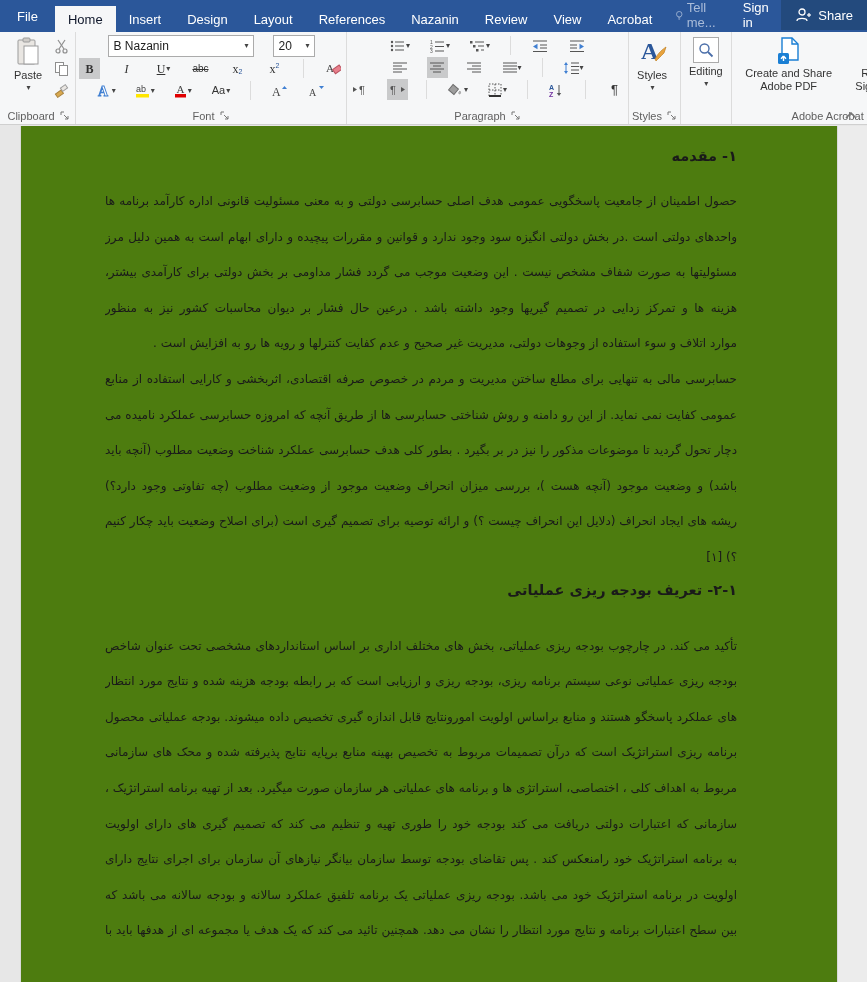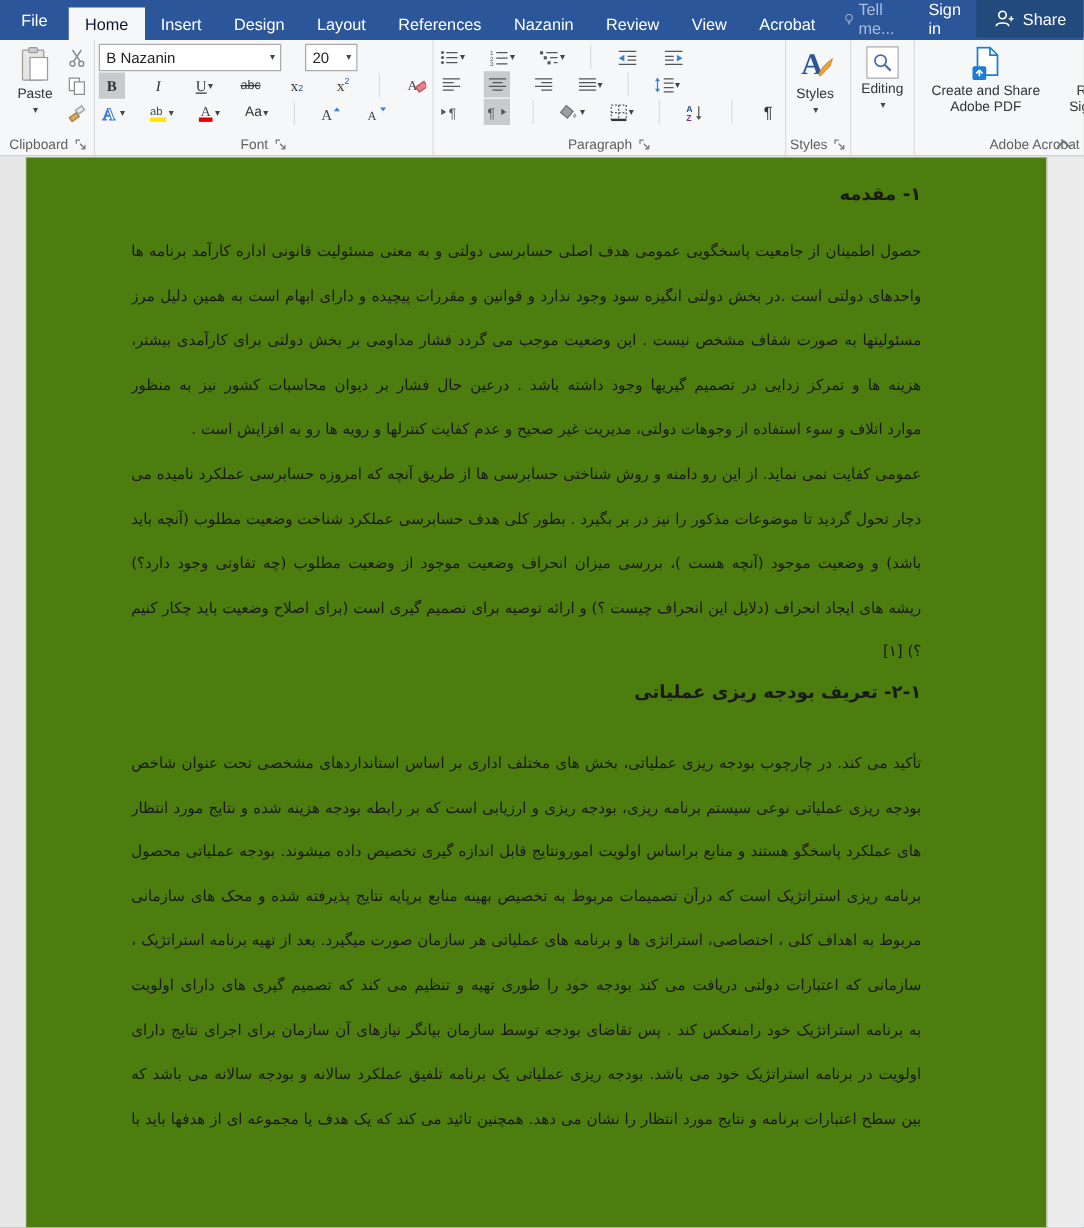--- a/index.html
+++ b/index.html
@@ -18,21 +18,21 @@
   .signin { display:flex; align-items:center; padding:0 12px; color:#fff; }
   .share { display:flex; align-items:center; gap:7px; padding:0 14px; background:#234a7d; color:#fff; }
 
   
   .ribbon { position:relative; height:93px; background:#f6f7f8; border-bottom:1px solid #d0d0d0; display:flex; align-items:stretch; padding-left:2px; }
   .rgroup { display:flex; flex-direction:column; border-right:1px solid #dcdcdc; padding:3px 3px 0 3px; }
   .rcontent { flex:1; display:flex; }
   .rlabel { height:17px; font-size:11px; color:#5f5f5f; display:flex; align-items:center; justify-content:center; gap:5px; }
   .launcher { width:10px; height:10px; flex:none; }
   .rows { display:flex; flex-direction:column; gap:1px; }
-  .rrow { display:flex; align-items:center; gap:16px; }
+  .rrow { display:flex; align-items:center; gap:16px;justify-content:center; }
   .sbtn { min-width:21px; height:21px; display:flex; align-items:center; justify-content:center; border:1px solid transparent; border-radius:0; padding:0 1px; }
   .sbtn.active { background:#c9cacb; }
   .vsep { width:1px; align-self:stretch; background:#dcdcdc; margin:1px 2px; }
   .dd { font-size:8px; color:#444; line-height:1; margin-left:1px; }
   .combo { background:#fff; border:1px solid #ababab; height:22px; display:flex; align-items:center; font-size:12px; color:#222; padding-left:5px; }
   .combo .dd { margin-left:auto; padding:0 4px; border-left:1px solid transparent; }
   .bigbtn { display:flex; flex-direction:column; align-items:center; justify-content:flex-start; padding:2px 5px; font-size:11px; color:#333; text-align:center; gap:2px; }
   .bigbtn .lbl { line-height:13px; }
   .serif { font-family:"Liberation Serif","DejaVu Serif",serif; }
   .glyph { font-size:12px; color:#333; line-height:1; }
@@ -465,20 +465,21 @@
 
   <div class="docarea">
     <div class="gutter-left"></div>
     <div class="page" id="page">
         <div class="doc-heading h1">۱- مقدمه</div>
         <div class="doc-line">حصول اطمینان از جامعیت پاسخگویی عمومی هدف اصلی حسابرسی دولتی و به معنی مسئولیت قانونی اداره کارآمد برنامه ها یا</div>
         <div class="doc-line">واحدهای دولتی است .در بخش دولتی انگیزه سود وجود ندارد و قوانین و مقررات پیچیده و دارای ابهام است به همین دلیل مرز</div>
         <div class="doc-line">مسئولیتها به صورت شفاف مشخص نیست . این وضعیت موجب می گردد فشار مداومی بر بخش دولتی برای کارآمدی بیشتر، کاهش</div>
         <div class="doc-line">هزینه ها و تمرکز زدایی در تصمیم گیریها وجود داشته باشد . درعین حال فشار بر دیوان محاسبات کشور نیز به منظور گزارشگری</div>
         <div class="doc-line para-last">موارد اتلاف و سوء استفاده از وجوهات دولتی، مدیریت غیر صحیح و عدم کفایت کنترلها و رویه ها رو به افزایش است .</div>
+        <div class="doc-line">حسابرسی مالی به تنهایی برای مطلع ساختن مدیریت و مردم در خصوص صرفه اقتصادی، اثربخشی و کارایی استفاده از منابع</div>
         <div class="doc-line">عمومی کفایت نمی نماید. از این رو دامنه و روش شناختی حسابرسی ها از طریق آنچه که امروزه حسابرسی عملکرد نامیده می شود</div>
         <div class="doc-line">دچار تحول گردید تا موضوعات مذکور را نیز در بر بگیرد . بطور کلی هدف حسابرسی عملکرد شناخت وضعیت مطلوب (آنچه باید</div>
         <div class="doc-line">باشد) و وضعیت موجود (آنچه هست )، بررسی میزان انحراف وضعیت موجود از وضعیت مطلوب (چه تفاوتی وجود دارد؟) بررسی</div>
         <div class="doc-line">ریشه های ایجاد انحراف (دلایل این انحراف چیست ؟) و ارائه توصیه برای تصمیم گیری است (برای اصلاح وضعیت باید چکار کنیم</div>
         <div class="doc-line para-last">؟) [۱]</div>
         <div class="doc-heading h3">۲-۱- تعریف بودجه ریزی عملیاتی</div>
         <div class="doc-line">تأکید می کند. در چارچوب بودجه ریزی عملیاتی، بخش های مختلف اداری بر اساس استانداردهای مشخصی تحت عنوان شاخص</div>
         <div class="doc-line">بودجه ریزی عملیاتی نوعی سیستم برنامه ریزی، بودجه ریزی و ارزیابی است که بر رابطه بودجه هزینه شده و نتایج مورد انتظار</div>
         <div class="doc-line">های عملکرد پاسخگو هستند و منابع براساس اولویت امورونتایج قابل اندازه گیری تخصیص داده میشوند. بودجه عملیاتی محصول</div>
         <div class="doc-line">برنامه ریزی استراتژیک است که درآن تصمیمات مربوط به تخصیص بهینه منابع برپایه نتایج پذیرفته شده و محک های سازمانی</div>

